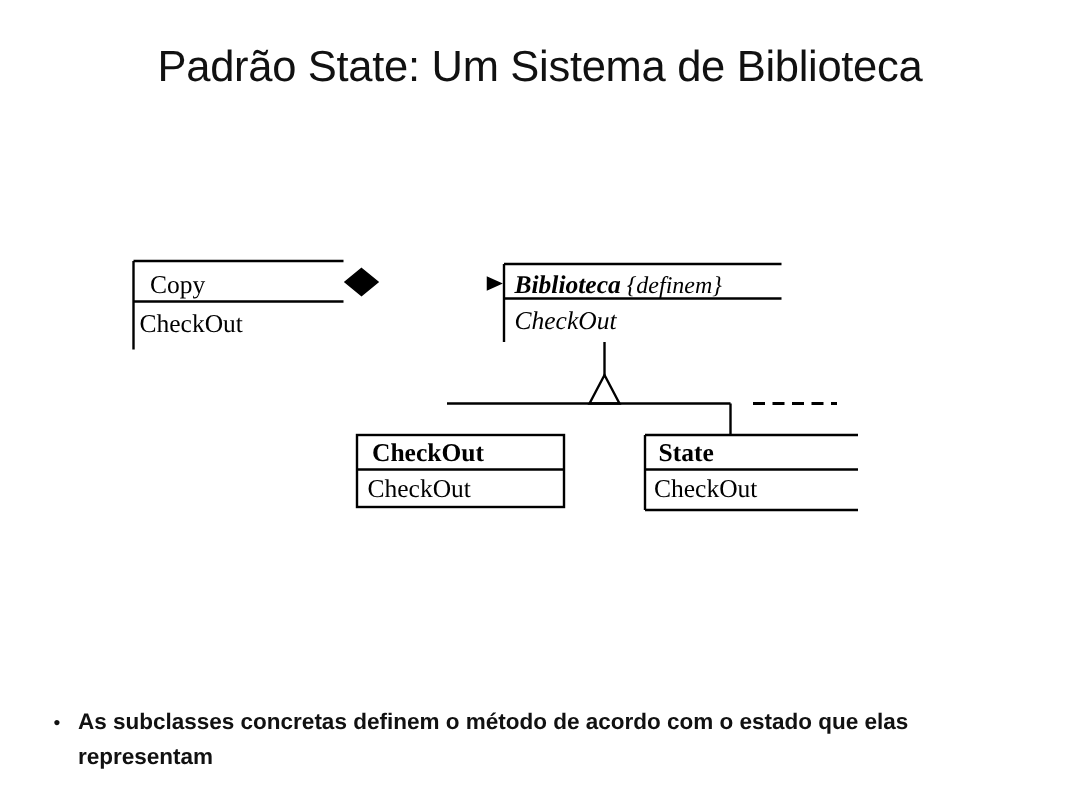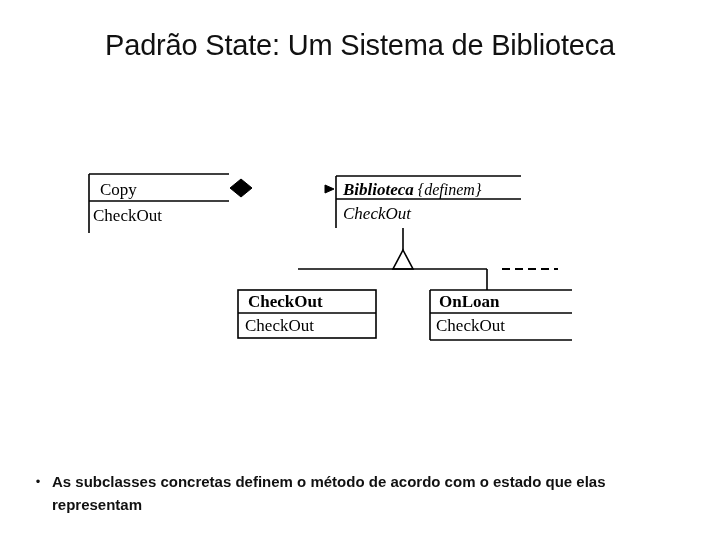--- a/index.html
+++ b/index.html
@@ -200,21 +200,21 @@
 
   <span class="cls-name copy-name">Copy</span>
   <span class="cls-op copy-op">CheckOut</span>
 
   <span class="cls-name loan-name"><span>Biblioteca</span><span class="abstract-tag"> {definem}</span></span>
   <span class="cls-op loan-op">CheckOut</span>
 
   <span class="cls-name avail-name">CheckOut</span>
   <span class="cls-op avail-op">CheckOut</span>
 
-  <span class="cls-name onloan-name">OnLoan</span>
+  <span class="cls-name onloan-name">State</span>
   <span class="cls-op onloan-op">CheckOut</span>
 </div>
 
 <div id="body-bullets">
   <div class="bullet-row">
     <span class="bullet-mark">•</span>
     <span class="bullet-text">As subclasses concretas definem o método de acordo com o estado que elas representam</span>
   </div>
 </div>
 

